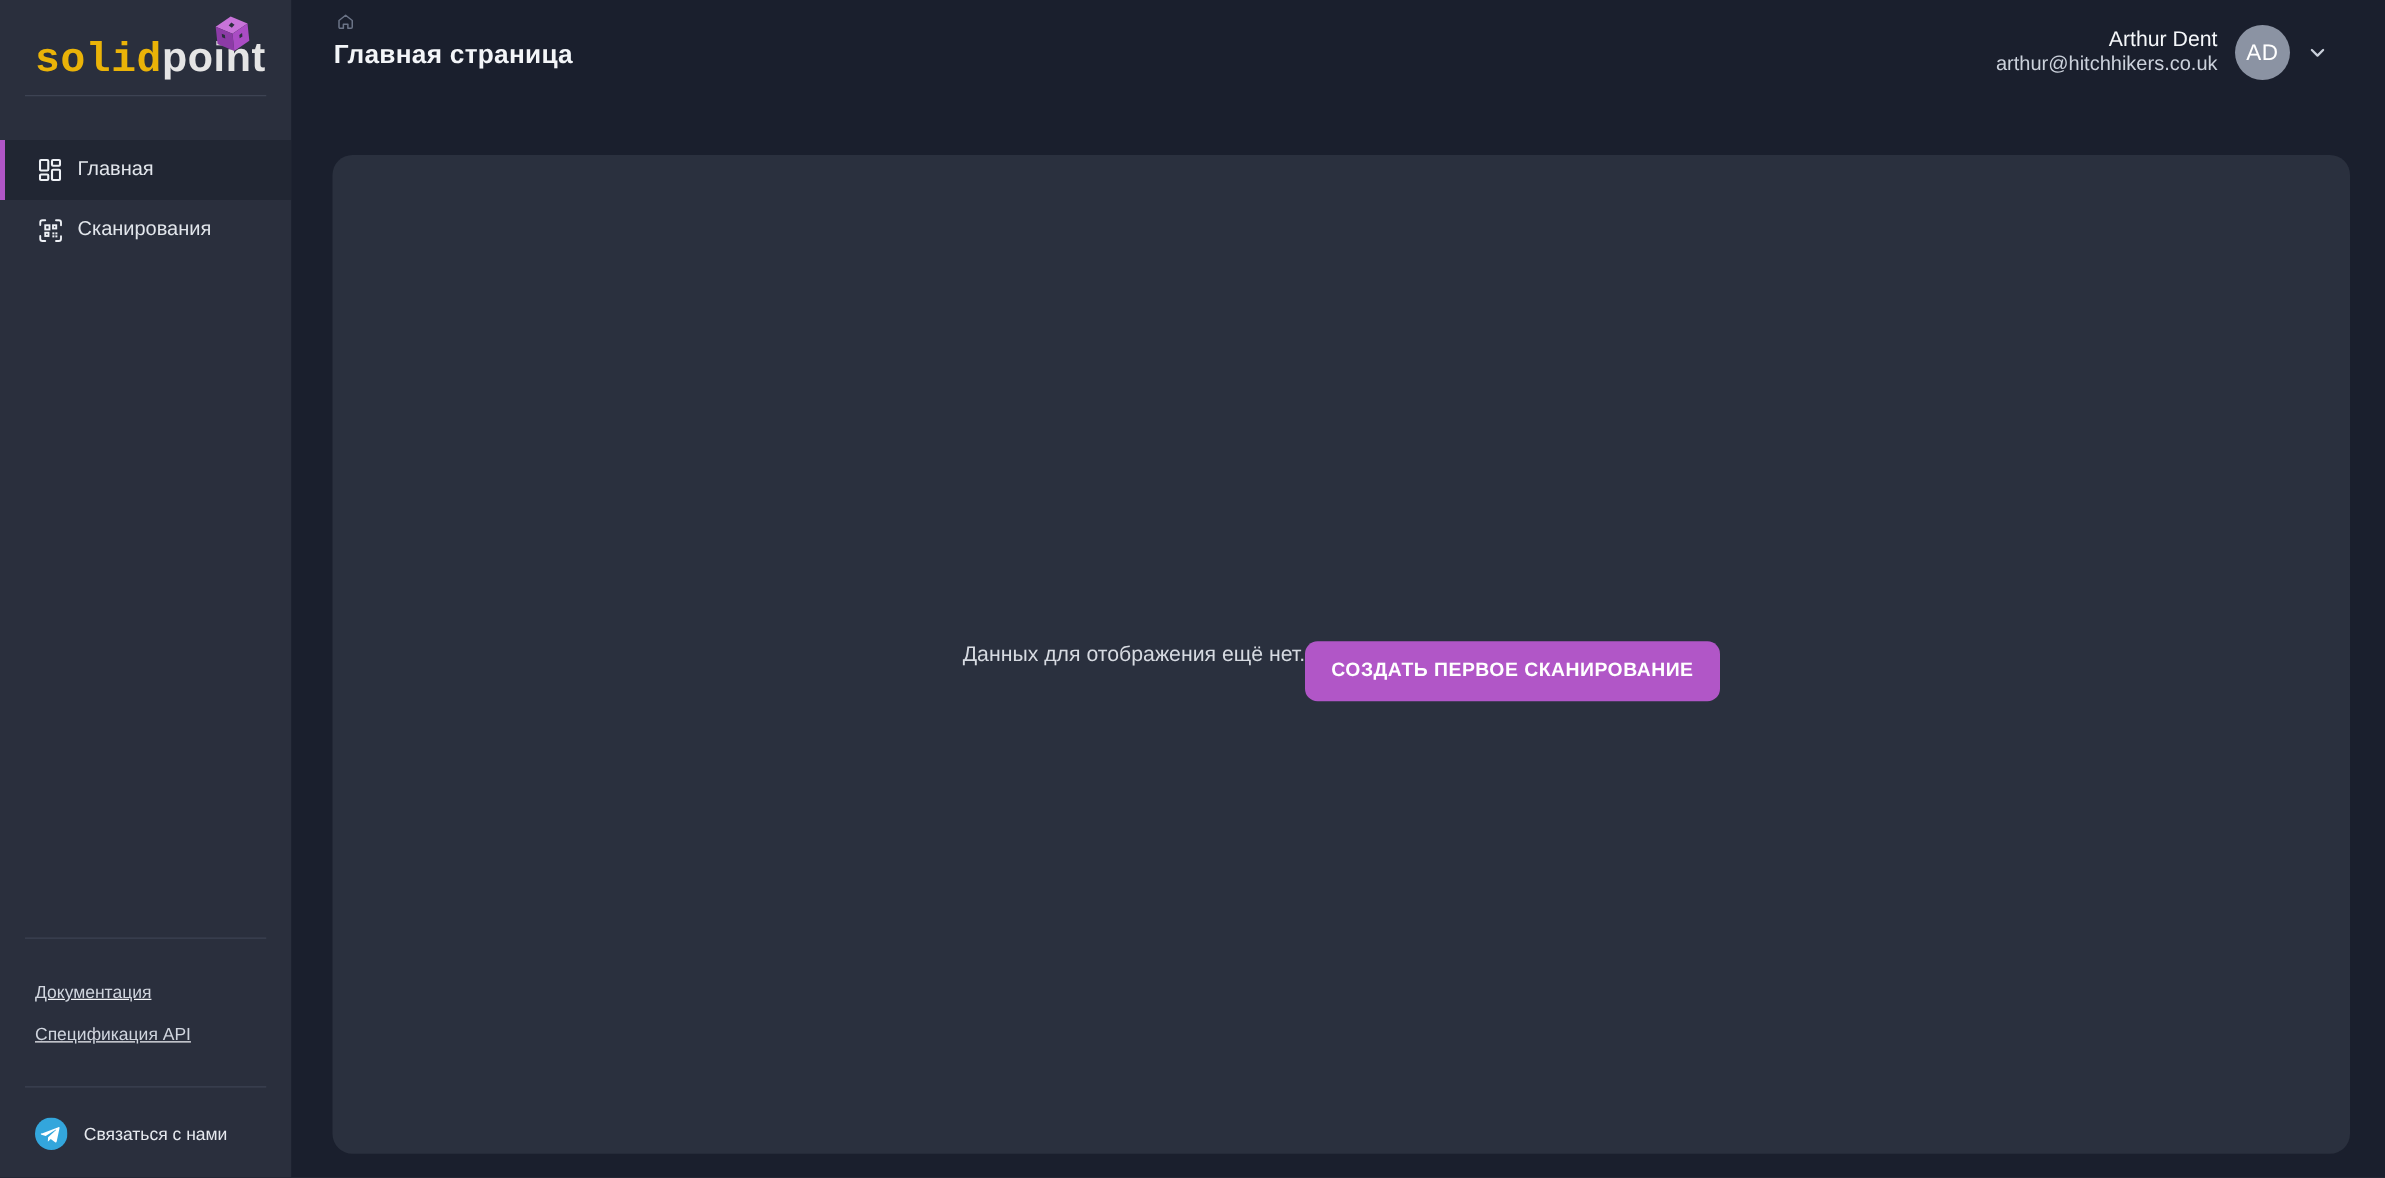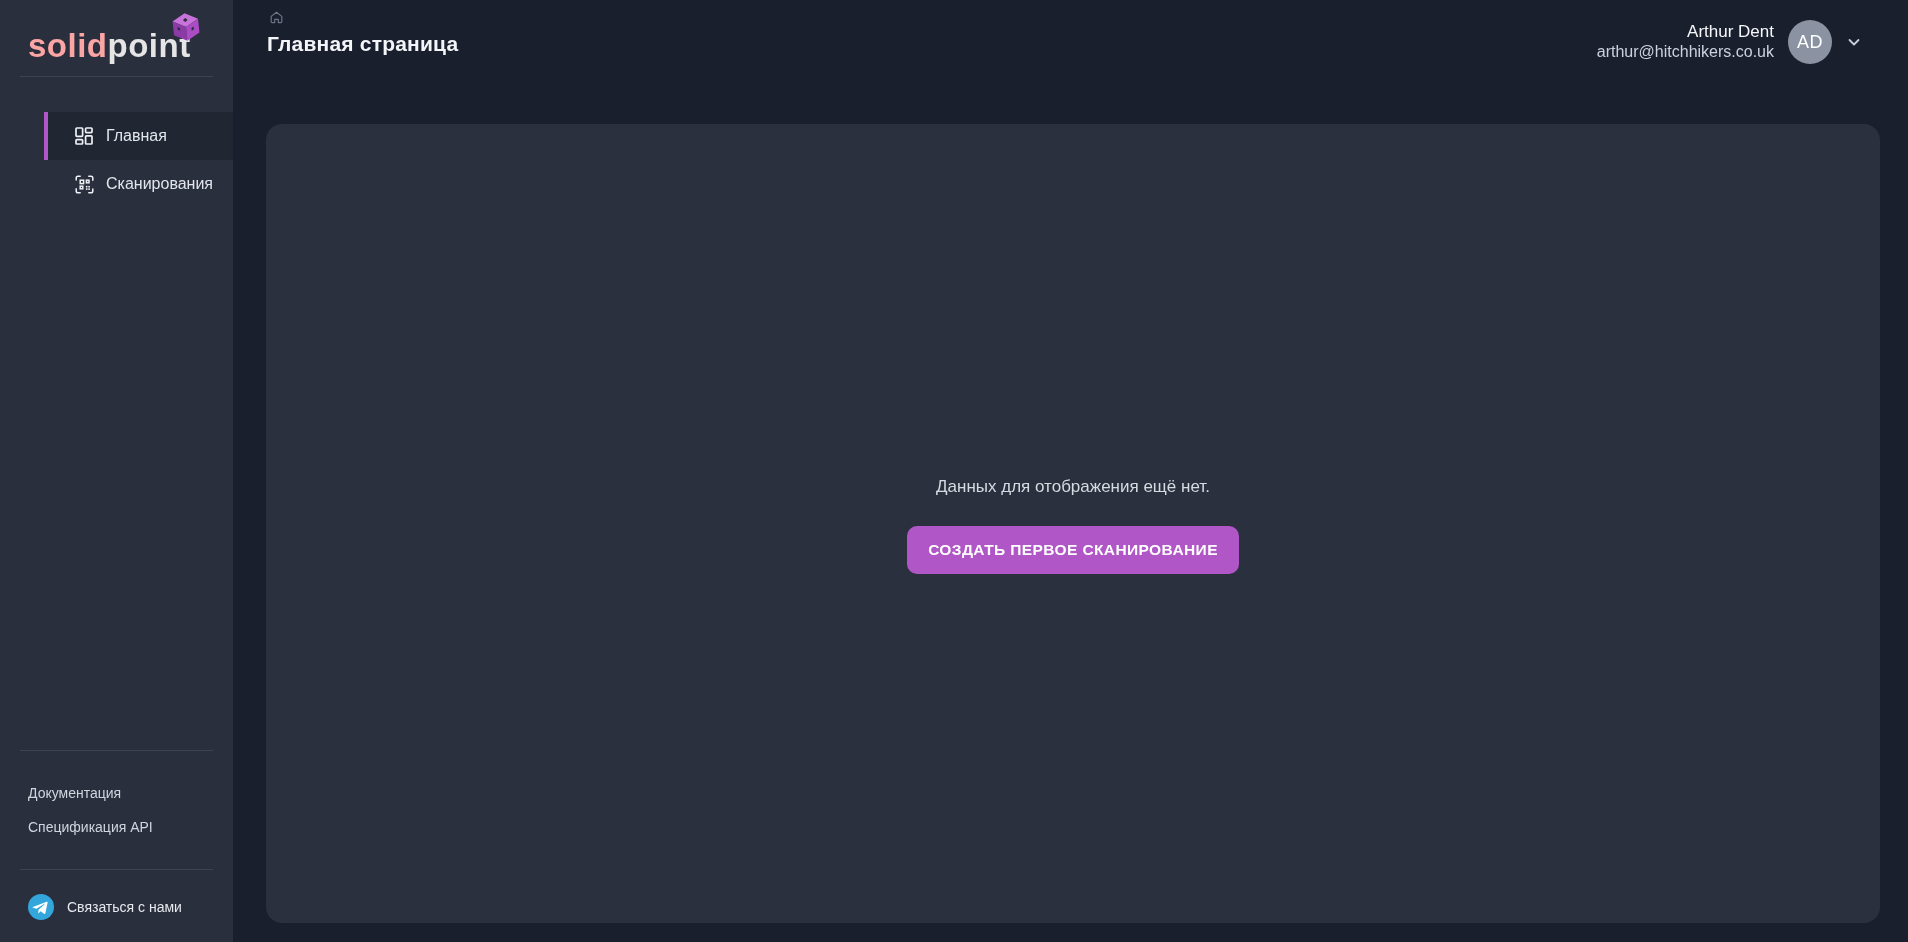--- a/index.html
+++ b/index.html
@@ -25,37 +25,37 @@
   
   .sidebar{
     width:233px;flex:none;height:942px;
     background:var(--sidebar-bg);
     display:flex;flex-direction:column;
   }
   .brand{
     position:relative;height:76px;padding:26px 0 0 28px;cursor:pointer;
   }
   .brand-text{font-size:33px;font-weight:700;letter-spacing:.5px;line-height:40px;}
-  .brand-solid{color:#fca5a5;}
+  .brand-solid{color:#eab308;font-family:Liberation Mono, monospace;}
   .brand-point{color:#e5e5e5;}
   .brand-cube{position:absolute;left:170px;top:12px;}
   .divider{border-top:1px solid var(--divider);margin:0 20px;height:0;}
-  .nav{margin-top:35px;padding-left:44px;}
+  .nav{margin-top:35px;}
   .nav-item{
     height:48px;display:flex;align-items:center;gap:12px;
     padding-left:30px;font-size:16px;color:#e2e6ec;cursor:pointer;
   }
   .nav-item .nav-icon{display:flex;align-items:center;justify-content:center;width:20px;}
   .nav-item.active{
     background:var(--active-item-bg);
     border-left:4px solid var(--accent);
     padding-left:26px;
   }
   .sidebar-footer{margin-top:auto;}
-  .footer-links{padding:34px 0 34px 28px;}
+  .footer-links{padding:34px 0 34px 28px;text-decoration:underline;}
   .footer-link{
     font-size:14px;color:#d0d5de;margin-bottom:18px;cursor:pointer;line-height:16px;
   }
   .footer-link:last-child{margin-bottom:0;}
   .contact-row{
     padding:24px 0 22px 28px;display:flex;align-items:center;gap:13px;cursor:pointer;
   }
   .contact-label{font-size:14px;color:#e6e9ee;}
   .telegram-badge{width:26px;height:26px;display:flex;}
   
@@ -79,21 +79,21 @@
   .avatar{
     width:44px;height:44px;border-radius:50%;
     background:var(--avatar-bg);color:#fff;
     display:flex;align-items:center;justify-content:center;
     font-size:18px;letter-spacing:.5px;
   }
   .chevron{display:flex;}
   
   .card{
     flex:1;background:var(--card-bg);border-radius:16px;
-    display:flex;flex-direction:column;align-items:center;justify-content:center;
+    display:flex;flex-direction:row;align-items:center;justify-content:center;
   }
   .empty-line{
     font-size:17px;line-height:27px;color:#d6dae1;text-align:center;
   }
   .create-button{
     margin-top:26px;height:48px;padding:0 21px;border:none;border-radius:10px;
     background:var(--accent);color:#fff;
     font-family:"Liberation Sans","DejaVu Sans",sans-serif;
     font-size:15.5px;font-weight:700;letter-spacing:.4px;
     cursor:pointer;

